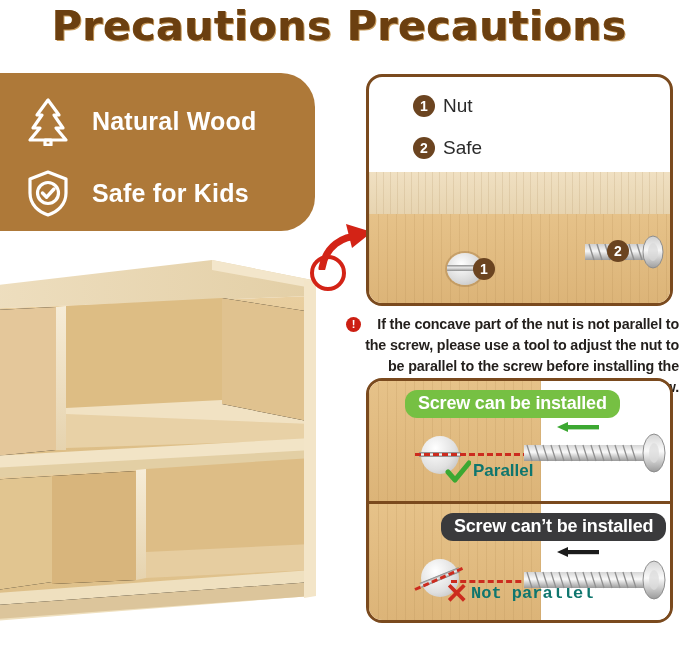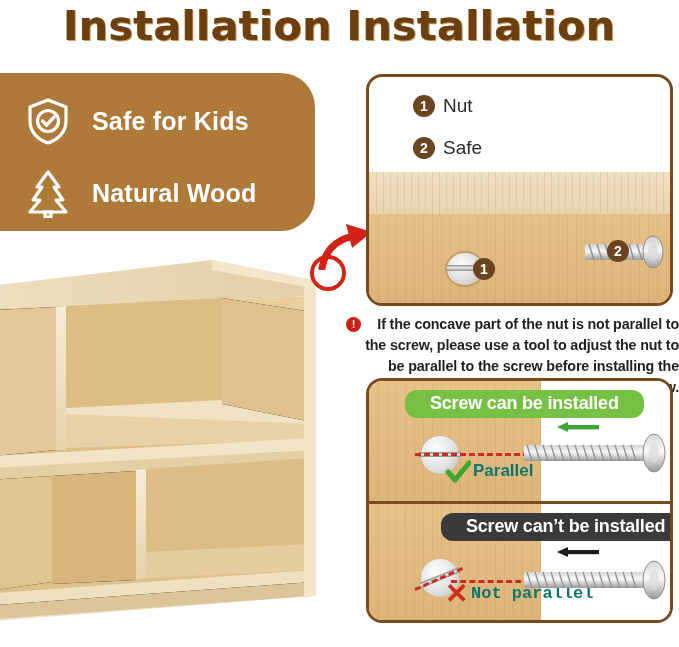--- a/index.html
+++ b/index.html
@@ -134,21 +134,21 @@
 
   
   .cmp-half { position: absolute; left: 0; width: 100%; height: 50%; overflow: hidden; }
   .cmp-half.bottom { top: 50%; border-top: 3px solid #7A4A1E; }
   .cmp-wood {
     position: absolute; left: 0; top: 0; width: 57%; height: 100%;
   }
   .cmp-white { position: absolute; left: 57%; top: 0; right: 0; height: 100%; background: #fff; }
   .banner {
     position: absolute; left: 36px; top: 9px;
-    padding: 3px 25px 4px;
+    padding: 3px 13px 4px;
     border-radius: 12px;
     color: #ffffff; font-size: 18px; font-weight: bold; white-space: nowrap;
     letter-spacing: -0.2px;
   }
   .banner.ok { background: #76C043; }
   .banner.no { background: #3A3A3C; margin-left: 36px; }
 
   .cmp-nut {
     position: absolute; left: 52px; top: 55px; width: 38px; height: 38px;
     border-radius: 50%;
@@ -177,43 +177,43 @@
     white-space: nowrap;
   }
   .arrow-flat { position: absolute; width: 46px; height: 16px; }
   .cmp-screw { position: absolute; width: 150px; height: 46px; }
 </style>
 </head>
 <body>
 
 <div id="root">
 
-  <div class="page-title">Installation Installation</div>
+  <div class="page-title">Precautions Precautions</div>
 
   <div class="feature-card">
+
+    <div class="feature-row">
+      <span class="feature-ico">
+        <svg viewBox="0 0 48 50" width="48" height="50" fill="none" stroke="#ffffff" stroke-width="3.2" stroke-linejoin="round" stroke-linecap="round">
+          <path d="M24 4 L13 19 H18 L9 32 H16 L6 44 H42 L32 32 H39 L30 19 H35 Z"></path>
+          <rect x="21" y="44" width="6" height="5"></rect>
+        </svg>
+      </span>
+      <span class="feature-label">Natural Wood</span>
+    </div>
 
     <div class="feature-row">
       <span class="feature-ico">
         <svg viewBox="0 0 48 50" width="48" height="50" fill="none" stroke="#ffffff" stroke-width="3.2" stroke-linejoin="round" stroke-linecap="round">
           <path d="M24 4 L42 11 V25 C42 37 33 44 24 47 C15 44 6 37 6 25 V11 Z"></path>
           <circle cx="24" cy="25" r="10.5"></circle>
           <path d="M18.5 25 L22.6 29.2 L30 21" stroke-width="3.4"></path>
         </svg>
       </span>
       <span class="feature-label">Safe for Kids</span>
-    </div>
-
-    <div class="feature-row">
-      <span class="feature-ico">
-        <svg viewBox="0 0 48 50" width="48" height="50" fill="none" stroke="#ffffff" stroke-width="3.2" stroke-linejoin="round" stroke-linecap="round">
-          <path d="M24 4 L13 19 H18 L9 32 H16 L6 44 H42 L32 32 H39 L30 19 H35 Z"></path>
-          <rect x="21" y="44" width="6" height="5"></rect>
-        </svg>
-      </span>
-      <span class="feature-label">Natural Wood</span>
     </div>
   </div>
 
   <div class="furniture">
     <svg viewBox="0 0 340 378" width="340" height="378">
       <defs>
         <linearGradient id="topA" x1="0" y1="0" x2="1" y2="0">
           <stop offset="0" stop-color="#efe0c2"></stop>
             <stop offset="1" stop-color="#e3cfa6"></stop>
         </linearGradient>

